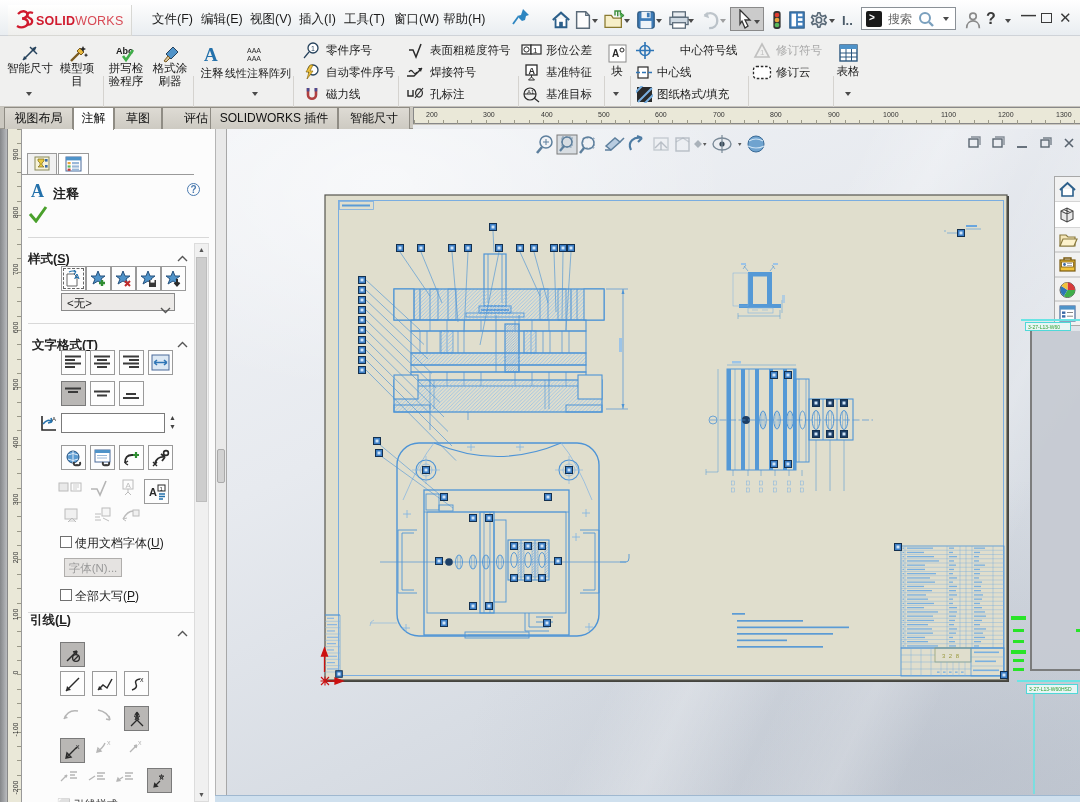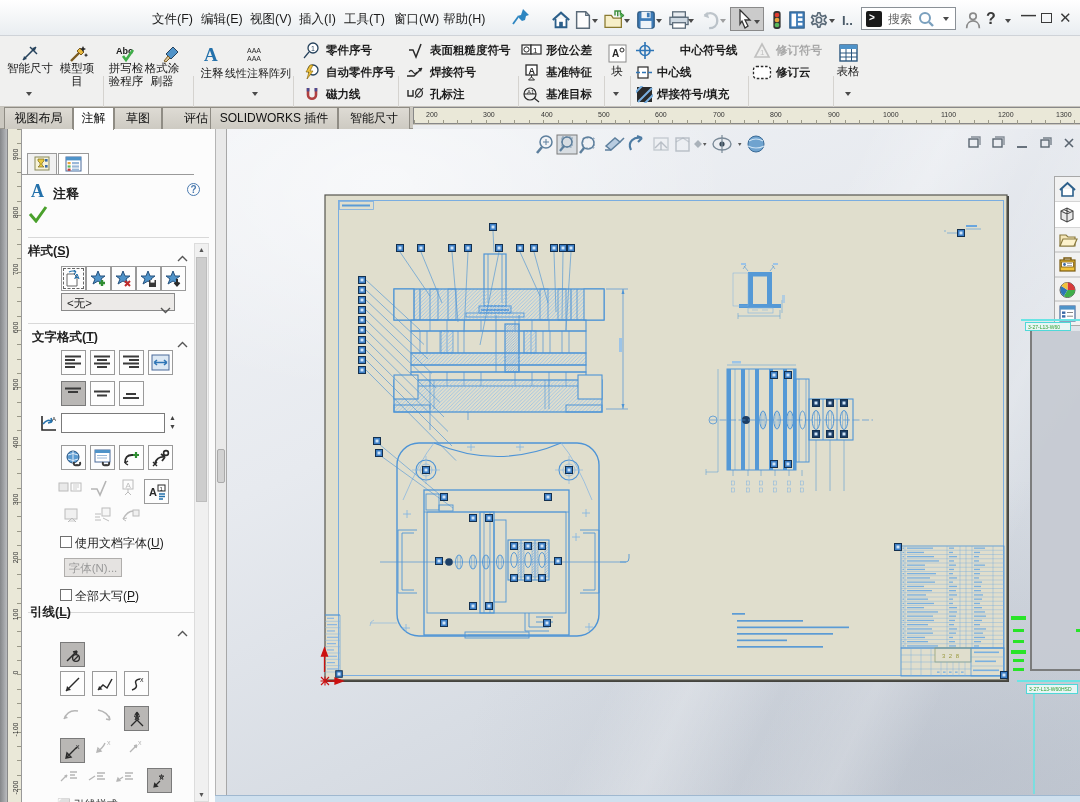--- a/index.html
+++ b/index.html
@@ -15,21 +15,21 @@
 .menu { top:11px; font-size:12.5px; color:#1b1b1b; }
 .ticon { top:10px; height:20px; color:#3d4d5c; }
 .caret { width:0; height:0; border-left:3.5px solid transparent; border-right:3.5px solid transparent; border-top:4px solid #4a4a4a; top:19px; }
 #searchbox { left:861px; top:7px; width:95px; height:23px; border:1px solid #8a9096; background:#fff; }
 .winbtn { top:13px; color:#3a3a3a; font-size:13px; }
 
 
 #ribbon { left:0; top:36px; width:1080px; height:71px; background:#f0f0ef; border-bottom:1px solid #c6c3bc; }
 .rsep { top:40px; width:1px; height:62px; background:#d5d3cf; }
 .rbig { text-align:center; font-size:11.5px; color:#1b1b1b; line-height:13px; }
-.rsm  { font-size:11.5px; color:#1b1b1b; height:18px; line-height:18px; white-space:nowrap;font-weight:bold; }
+.rsm  { font-size:11.5px; color:#1b1b1b; height:18px; line-height:18px; white-space:nowrap; }
 .rsm.dis { color:#a8a8a8; }
 .caret2 { width:0; height:0; border-left:3.5px solid transparent; border-right:3.5px solid transparent; border-top:4px solid #4a4a4a; }
 
 
 #tabrow { left:0; top:107px; width:1080px; height:22px; background:#cbc8c0; border-bottom:1px solid #9a978f; }
 .tab { top:0px; height:22px; z-index:2; background:linear-gradient(#dedbd4,#cdcac2); border:1px solid #8f8c84; border-bottom:none;
   font-size:12px; color:#111; text-align:center; line-height:21px; }
 .tab.active { background:#fdfdfd; height:23px; z-index:3; }
 #hruler { left:413px; top:0px; width:667px; height:17px; background:#eae8d8; border:1px solid #888; border-right:none; }
 .rnum { top:3px; font-size:7px; color:#333; }
@@ -38,21 +38,21 @@
 #main { left:0; top:129px; width:1080px; height:673px; background:#fbfbfb; }
 #leftedge { left:0; top:0; width:7px; height:673px; background:linear-gradient(90deg,#85878a,#b9bbbe); }
 #vruler { left:7px; top:0; width:15px; height:673px; background:#eae8d8; border-left:1px solid #888; border-right:1px solid #999; }
 .vnum { font-size:7px; color:#333; transform:rotate(-90deg); transform-origin:center; width:20px; text-align:center; left:-3px; }
 
 
 #panel { left:22px; top:0; width:193px; height:673px; background:#fcfcfc; }
 #pscroll { left:194px; top:114px; width:15px; height:559px; background:#f0f0f0; border:1px solid #dcdcdc; }
 #splitter { left:215px; top:0; width:12px; height:673px; background:#e9e9e9; border-left:1px solid #b5b5b5; border-right:1px solid #a7a7a7; }
 .ptab { top:24px; width:31px; height:21px; border:1px solid #9a9a9a; border-bottom:none; background:#f1f1f1; text-align:center; }
-.sechead { font-size:12.5px; font-weight:bold; color:#222; }
+.sechead { font-size:12.5px; font-weight:bold; color:#222;margin-top:8px; }
 .pbtn { width:25px; height:25px; border:1px solid #9a9a9a; background:#fdfdfd; text-align:center; }
 .pbtn.sel { background:#b9b7b5; border:1px solid #7a7a7a; }
 .pbtn.noborder { border:none; background:none; }
 .divline { left:6px; width:181px; height:1px; background:#d8d8d8; }
 .cbox { width:12px; height:12px; border:1px solid #707070; background:#fff; }
 .plabel { font-size:12px; color:#1c1c1c; }
 
 
 #gfx { left:227px; top:0; width:853px; height:673px;
   background:
@@ -61,20 +61,27 @@
    radial-gradient(ellipse 700px 420px at 85% 95%, rgba(120,130,148,.18), rgba(120,130,148,0) 70%),
    linear-gradient(155deg, #f1f3f6 0%, #e7eaef 35%, #d8dde4 65%, #c9cfd8 100%);
 }
 #bottomstrip { left:215px; top:666px; width:865px; height:7px; background:#cfe0ee; border-top:1px solid #9fb8d0; }
 </style>
 </head>
 <body>
 <div id="stage">
 
 <div id="titlebar" class="abs">
+  <div id="logo" class="abs">
+    <svg class="abs" style="left:6px;top:3px" width="116" height="25" viewBox="0 0 116 25">
+      <path d="M4 6 Q8 2 12 4 Q15 6 12 9 Q10 10.5 8 10.5 Q12 10.5 13.5 13 Q15 16.5 11 18.5 Q7 20.5 3 18" fill="none" stroke="#d01a2e" stroke-width="2.4"></path>
+      <path d="M19 5 Q15 3.5 13.5 6 Q12.5 8.5 15.5 10 Q19 11.5 18 14.5 Q17 17.5 12.5 16.5" fill="none" stroke="#d01a2e" stroke-width="2.2"></path>
+      <text x="22" y="17" font-family="Liberation Sans" font-size="12.5" font-weight="bold" fill="#d01a2e" letter-spacing="0.2">SOLID<tspan font-weight="normal" fill="#d84a55">WORKS</tspan></text>
+    </svg>
+  </div>
   <div class="abs menu" style="left:152px">文件(F)</div>
   <div class="abs menu" style="left:201px">编辑(E)</div>
   <div class="abs menu" style="left:250px">视图(V)</div>
   <div class="abs menu" style="left:299px">插入(I)</div>
   <div class="abs menu" style="left:344px">工具(T)</div>
   <div class="abs menu" style="left:394px">窗口(W)</div>
   <div class="abs menu" style="left:443px">帮助(H)</div>
   <svg class="abs" style="left:512px;top:8px" width="18" height="18" viewBox="0 0 18 18">
     <path d="M11 1 L17 7 L14 8 L13 12 L10 13 L5 8 L9 7 L10 4 Z" fill="#2e86c1"></path>
     <path d="M6 9 L1 16" stroke="#2e86c1" stroke-width="1.8"></path>
@@ -175,21 +182,21 @@
     <path d="M8 6 L12 10 L15 7 L11 3 Z" fill="#e8b93e" stroke="#7a5a20"></path>
     <path d="M14 1 l1 2 2 1 -2 1 -1 2 -1 -2 -2 -1 2 -1 Z M17 8 l.7 1.4 1.4 .7 -1.4 .7 -.7 1.4 -.7 -1.4 -1.4 -.7 1.4 -.7 Z" fill="#2a2a2a"></path>
   </svg>
   <div class="abs rsep" style="left:103px"></div>
 
   <div class="abs rbig" style="left:100px;top:26px;width:52px">拼写检<br>验程序</div>
   <svg class="abs" style="left:116px;top:9px" width="22" height="18" viewBox="0 0 22 18">
     <text x="0" y="9" font-size="9" font-weight="bold" fill="#1a1a1a">Abc</text>
     <path d="M7 11 L10 15 L17 5" fill="none" stroke="#3fae49" stroke-width="2.6"></path>
   </svg>
-  <div class="abs rbig" style="left:138px;top:26px;width:48px">格式涂<br>刷器</div>
+  <div class="abs rbig" style="left:146px;top:26px;width:48px">格式涂<br>刷器</div>
   <svg class="abs" style="left:162px;top:9px" width="18" height="18" viewBox="0 0 18 18">
     <path d="M11 2 L16 7 L9 14 L4 9 Z" fill="#4f93c9" stroke="#26425c"></path>
     <path d="M6 11 L2 16 L4 17 L8 13 Z" fill="#d9c49a" stroke="#7a5a20"></path>
   </svg>
   <div class="abs rsep" style="left:193px"></div>
 
   <div class="abs rbig" style="left:194px;top:31px;width:36px">注释</div>
   <div class="abs" style="left:204px;top:8px;width:22px;font-family:'Liberation Serif',serif;font-size:19px;font-weight:bold;color:#2471ab">A</div>
   <div class="abs rbig" style="left:224px;top:31px;width:68px;font-size:11px">线性注释阵列</div>
   <svg class="abs" style="left:247px;top:10px" width="20" height="16" viewBox="0 0 20 16">
@@ -270,21 +277,21 @@
   <div class="abs rsm" style="left:680px;top:5px">中心符号线</div>
   <svg class="abs" style="left:636px;top:6px" width="18" height="17" viewBox="0 0 18 17">
     <circle cx="9" cy="8.5" r="5" fill="none" stroke="#2e75b6" stroke-width="1.6"></circle>
     <path d="M9 0 L9 17 M0 8.5 L18 8.5" stroke="#2e75b6" stroke-width="1.6"></path>
   </svg>
   <div class="abs rsm" style="left:657px;top:27px">中心线</div>
   <svg class="abs" style="left:636px;top:28px" width="18" height="17" viewBox="0 0 18 17">
     <rect x="2" y="3" width="10" height="11" fill="#fff" stroke="#2a2a2a" stroke-width="1.2"></rect>
     <path d="M0 8.5 L18 8.5" stroke="#2e75b6" stroke-width="1.4" stroke-dasharray="4 2"></path>
   </svg>
-  <div class="abs rsm" style="left:657px;top:49px">焊接符号/填充</div>
+  <div class="abs rsm" style="left:657px;top:49px">图纸格式/填充</div>
   <svg class="abs" style="left:636px;top:50px" width="17" height="17" viewBox="0 0 17 17">
     <rect x="1" y="1" width="15" height="15" fill="#2a2a2a"></rect>
     <path d="M-2 8 L8 -2 M2 16 L16 2 M8 18 L18 8" stroke="#7ab0e0" stroke-width="2"></path>
   </svg>
   <div class="abs rsep" style="left:748px"></div>
 
   <div class="abs rsm dis" style="left:776px;top:5px">修订符号</div>
   <svg class="abs" style="left:753px;top:6px;opacity:.4" width="18" height="17" viewBox="0 0 18 17">
     <path d="M9 2 L16 15 L2 15 Z" fill="none" stroke="#7a7a7a" stroke-width="1.6"></path>
     <text x="7" y="13" font-size="8" fill="#7a7a7a">1</text>

